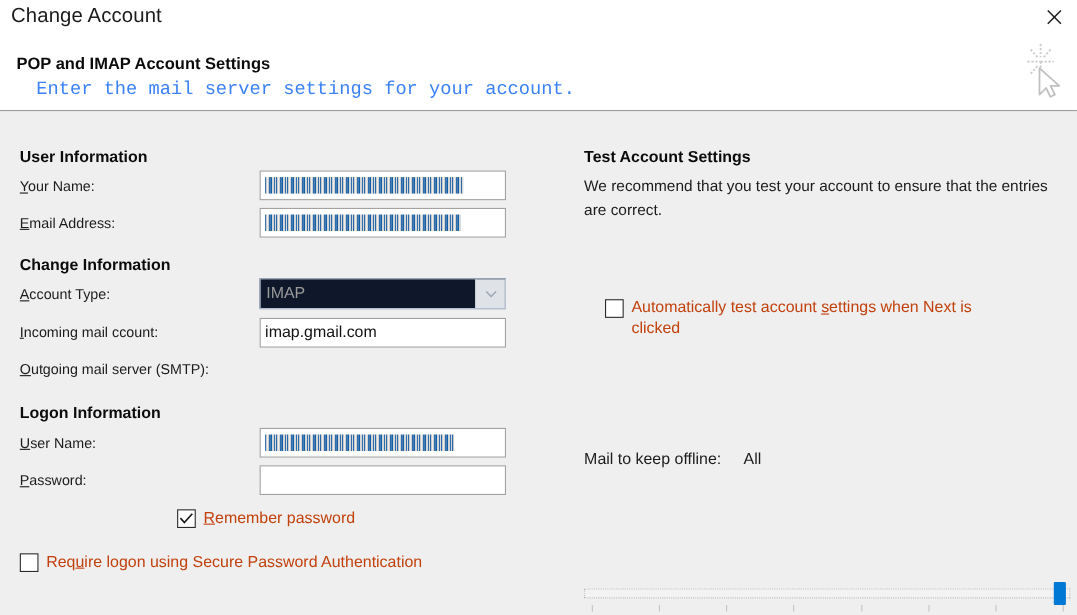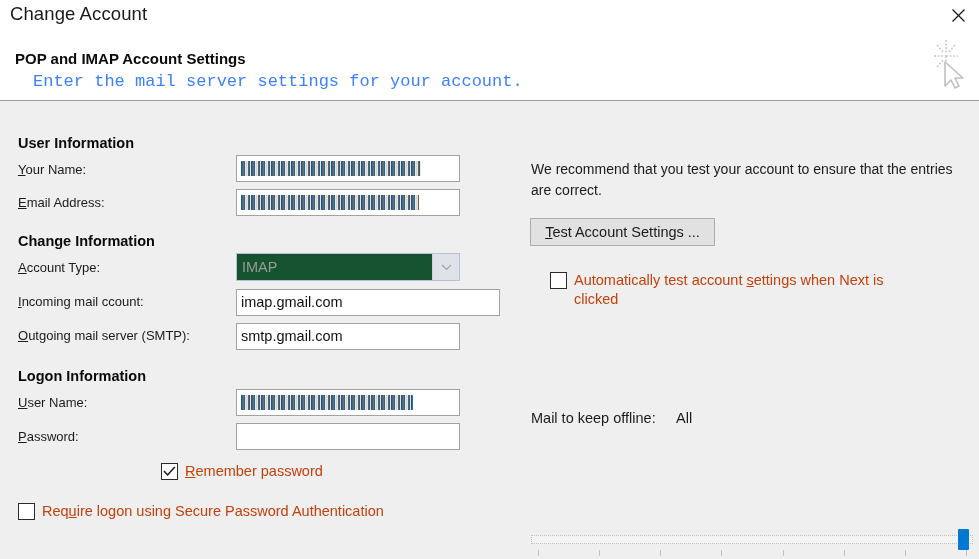--- a/index.html
+++ b/index.html
@@ -133,21 +133,21 @@
         #7a5e3a 70% 76%, #cfd4da 76% 82%, #2161a4 82% 88%, #eae6de 88% 100%);
   }
   .redact.r1 { width: 180px; }
   .redact.r2 { width: 178px; }
   .redact.r3 { width: 172px; }
 
   .combo {
     position: absolute;
     box-sizing: border-box;
     height: 28px;
-    background: #14532d;
+    background: #0f172a;
     border: 1px solid #b3c2d4;
     display: flex;
     align-items: center;
     justify-content: flex-end;
   }
   .combo .combo-value {
     flex: 1;
     padding-left: 5px;
     font-size: 14.5px;
     color: #9a9a9a;
@@ -324,26 +324,25 @@
       <span class="combo-arrow">
         <svg width="11" height="7" viewBox="0 0 11 7" aria-hidden="true">
           <polyline points="1,1 5.5,5.5 10,1" fill="none" stroke="#9aa4b0" stroke-width="1.2"></polyline>
         </svg>
       </span>
     </div>
 
     <div class="field-label" style="left:18px; top:192px;">
       <u>I</u><span>ncoming mail ccount:</span>
     </div>
-    <div class="txtbox" style="left:236px; top:187px; width:264px;">imap.gmail.com</div>
+    <div class="txtbox" style="left:236px; top:187px; width:224px;">imap.gmail.com</div>
 
     <div class="field-label" style="left:18px; top:226px;">
       <u>O</u><span>utgoing mail server (SMTP):</span>
     </div>
-    <div class="txtbox" style="left:236px; top:221px; width:224px;">smtp.gmail.com</div>
 
     <div class="section-head" style="left:18px; top:266px;">Logon Information</div>
 
     <div class="field-label" style="left:18px; top:293px;">
       <u>U</u><span>ser Name:</span>
     </div>
     <div class="txtbox" style="left:236px; top:287px; width:224px;">
       <span class="redact r3"></span>
     </div>
 
@@ -359,26 +358,24 @@
         </svg>
       </span>
       <span class="cbox-label"><u>R</u><span>emember password</span></span>
     </div>
 
     <div class="checkbox-row" style="left:18px; top:400px;">
       <span class="cbox"></span>
       <span class="cbox-label"><span>Req</span><u>u</u><span>ire logon using Secure Password Authentication</span></span>
     </div>
 
+    <div class="section-head" style="left:531px; top:33px;">Test Account Settings</div>
 
     <div class="para" style="left:531px; top:57px; width:424px;">We recommend that you test your account to ensure that the entries are correct.</div>
 
-    <div class="btn" style="left:530px; top:116px; width:185px; height:28px;">
-      <span><u>T</u><span>est Account Settings ...</span></span>
-    </div>
 
     <div class="checkbox-row" style="left:550px; top:169px; width:380px;">
       <span class="cbox"></span>
       <span class="cbox-label"><span>Automatically test account </span><u>s</u><span>ettings when Next is clicked</span></span>
     </div>
 
     <div class="slider-label" style="left:531px; top:308px;">Mail to keep offline:</div>
     <div class="slider-value" style="left:676px; top:308px;">All</div>
 
     <div class="slider-wrap">

